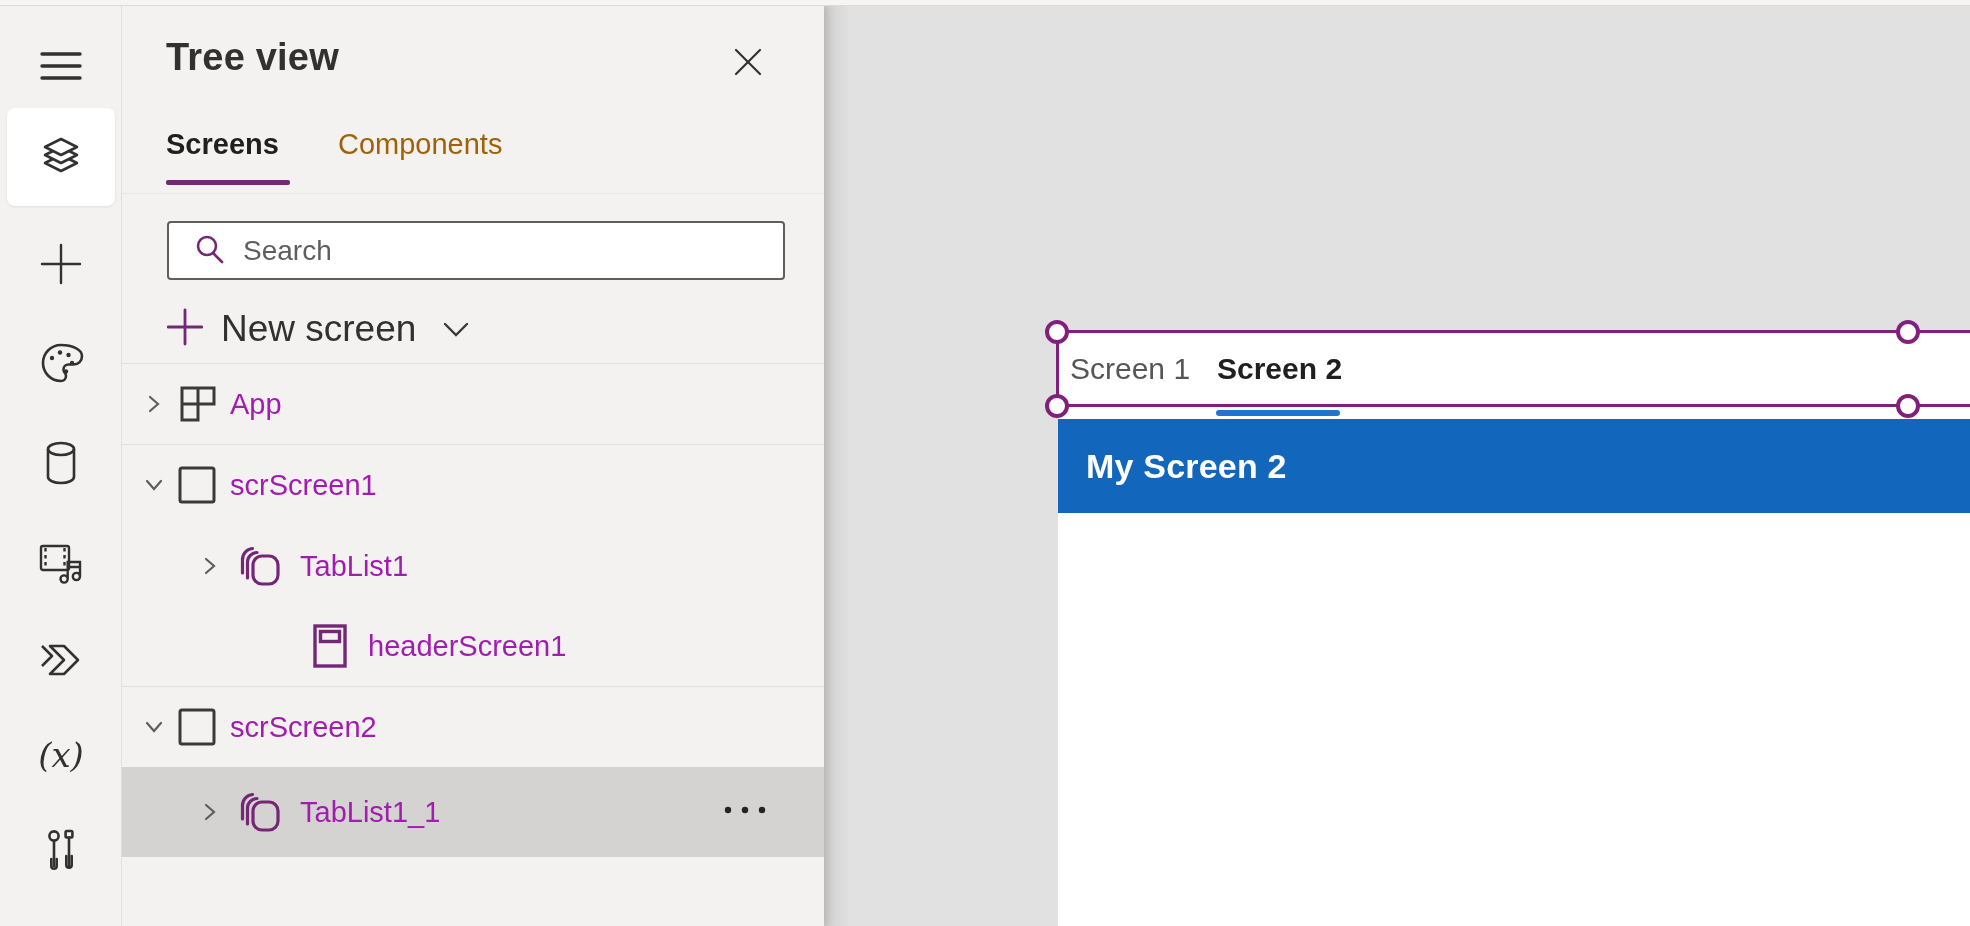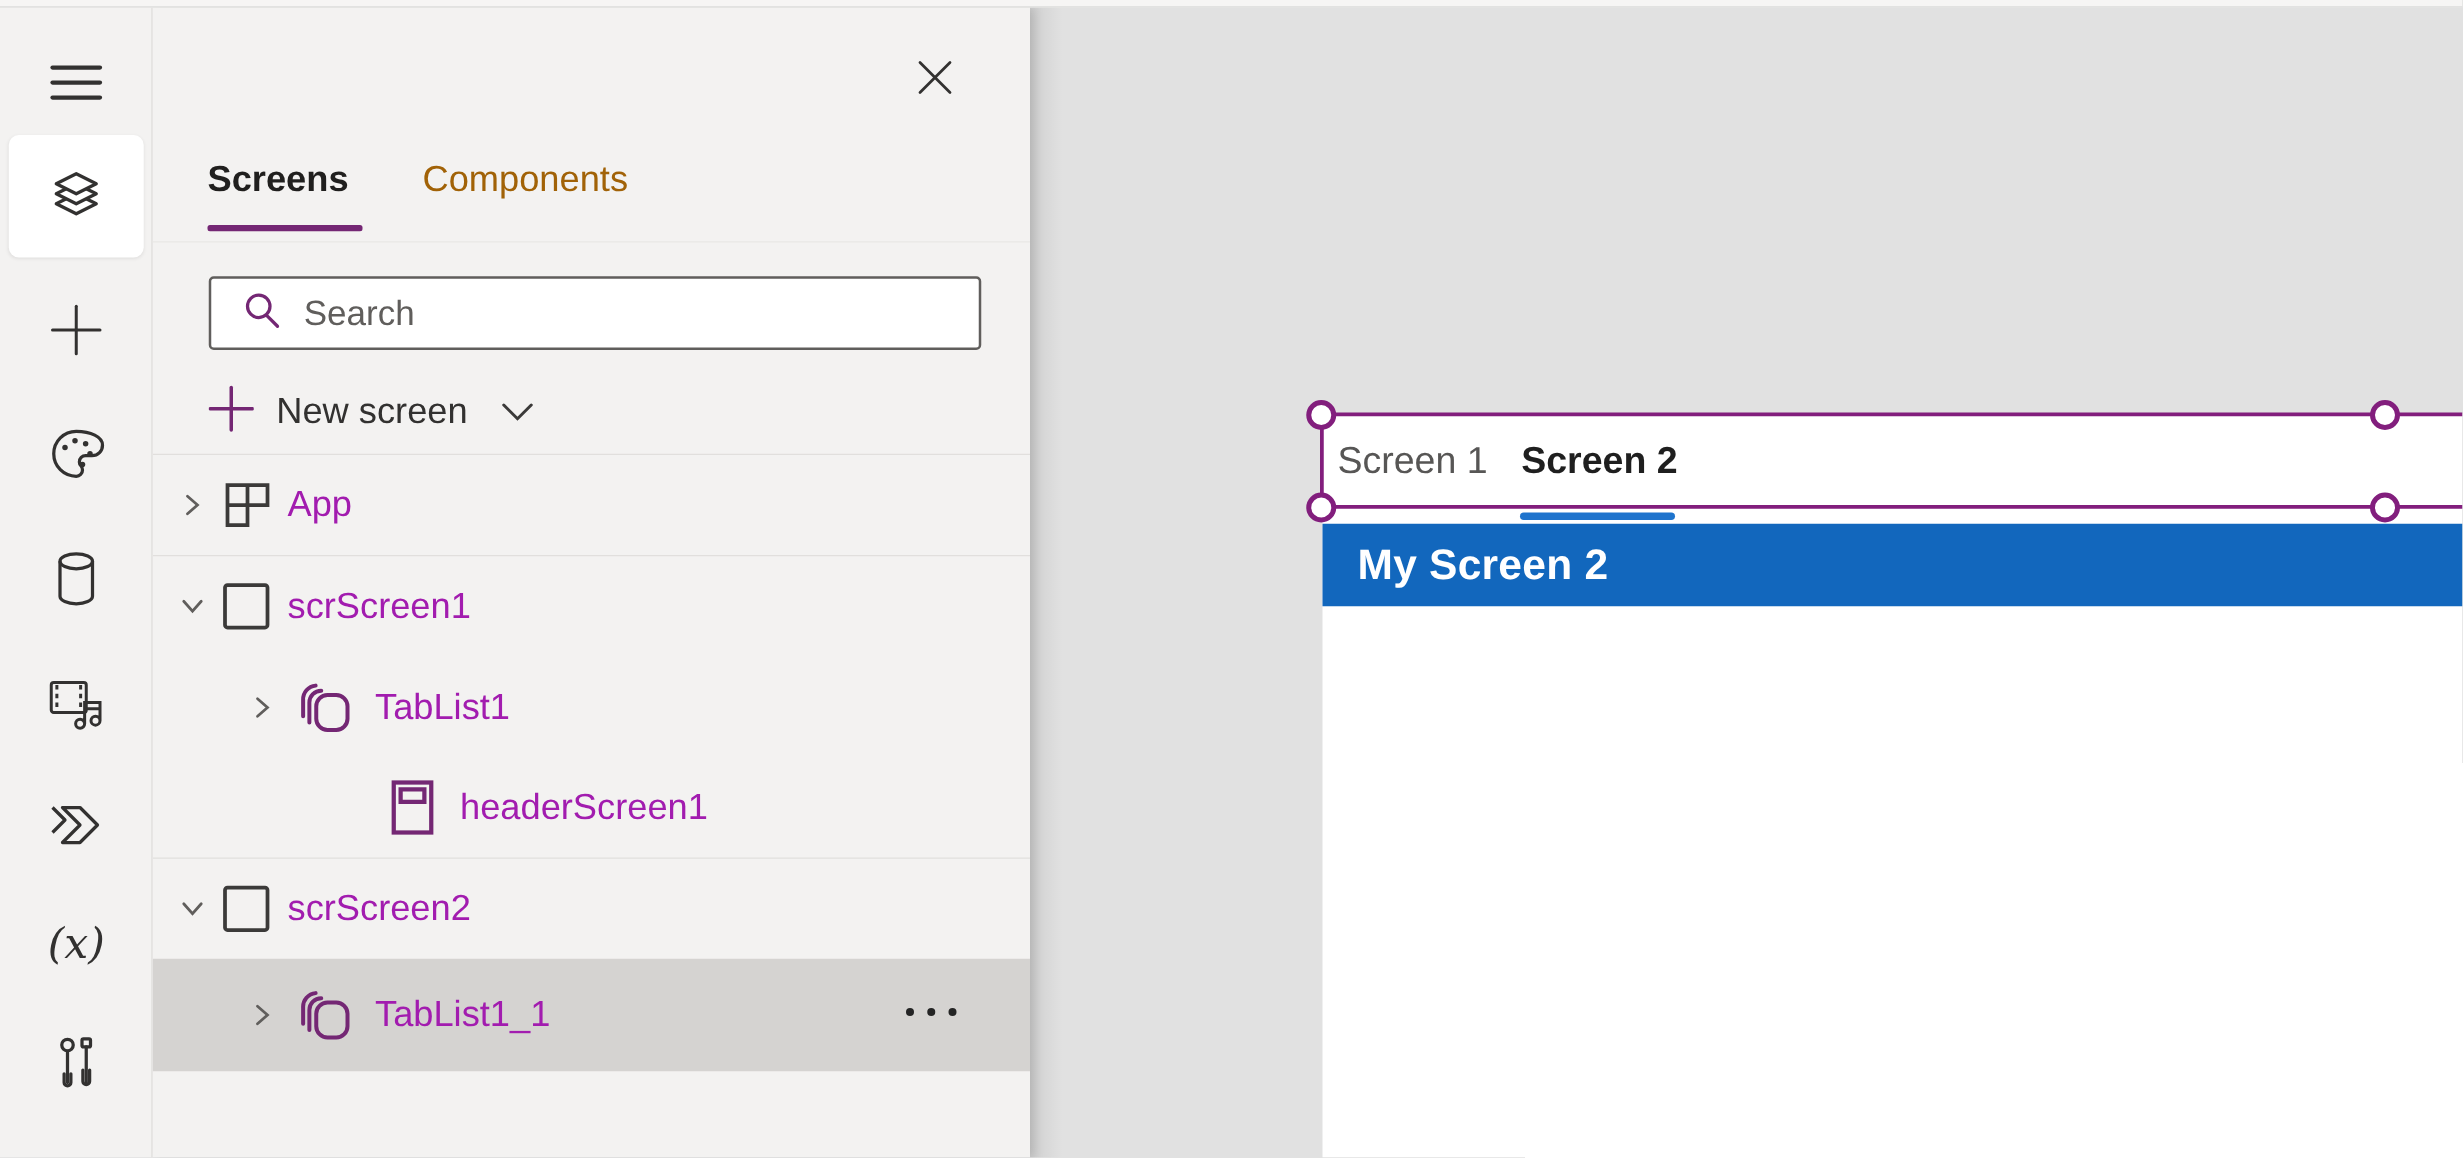--- a/index.html
+++ b/index.html
@@ -26,40 +26,40 @@
   .ptab-screens { left:44px; }
   .ptab-components { left:216px; }
   .ptab-underline { position:absolute; left:44px; top:52px; width:124px; height:5px; background:#742774; border-radius:2px; }
 
   .searchbox { position:absolute; left:45px; top:215px; width:618px; height:59px; background:#ffffff; border:2px solid #605e5c; border-radius:4px; display:flex; align-items:center; }
   .searchbox .mag { margin-left:24px; flex:none; }
   .search-input { border:none; outline:none; background:transparent; font-family:"Liberation Sans",sans-serif; font-size:28px; color:#3b82f6; margin-left:18px; width:520px; }
   .search-input::placeholder { color:#605e5c; opacity:1; }
 
   .newscreen { position:absolute; left:45px; top:298px; height:50px; display:flex; align-items:center; cursor:pointer; }
-  .newscreen .nslabel { font-size:29px; color:#323130; margin-left:18px; }
+  .newscreen .nslabel { font-size:37px; color:#323130; margin-left:18px; }
   .newscreen .nschev { margin-left:26px; margin-top:6px; }
 
   
   .divider { position:absolute; left:0; width:702px; height:1px; background:#e1dfdd; }
   .trow { position:absolute; left:0; width:702px; height:80px; display:flex; align-items:center; cursor:pointer; }
   .trow.sel { background:#d5d3d1; }
   .trow .chev { position:absolute; width:24px; height:24px; display:flex; align-items:center; justify-content:center; }
   .trow .ticon { position:absolute; display:flex; align-items:center; justify-content:center; }
   .trow .tlabel { position:absolute; font-size:29px; color:#a21caf; white-space:nowrap; }
   .lvl0 .chev { left:20px; } .lvl0 .ticon { left:54px; } .lvl0 .tlabel { left:108px; }
   .lvl1 .chev { left:76px; } .lvl1 .ticon { left:116px; } .lvl1 .tlabel { left:178px; }
   .lvl2 .ticon { left:186px; } .lvl2 .tlabel { left:246px; }
   .row-ellipsis { position:absolute; left:598px; top:50%; transform:translateY(-50%); }
 
   
   .canvas { position:absolute; left:824px; top:0; width:1146px; height:926px; background:#e1e1e1; }
   .canvas-shade { position:absolute; left:0; top:0; width:26px; height:926px; background:linear-gradient(to right, rgba(0,0,0,.08), rgba(0,0,0,0)); }
   .screen-white { position:absolute; left:234px; top:331px; width:912px; height:595px; background:#ffffff; }
-  .hdr-blue { position:absolute; left:234px; top:419px; width:912px; height:66px; display:flex; align-items:center; }
+  .hdr-blue { position:absolute; left:234px; top:419px; width:912px; height:94px; display:flex; align-items:center; }
   .hdr-blue .hdr-text { color:#ffffff; font-size:34px; font-weight:700; margin-left:28px; letter-spacing:.2px; }
   .ctab { position:absolute; top:352px; font-size:30px; }
   .ctab1 { left:246px; color:#575655; }
   .ctab2 { left:393px; color:#1f1f1f; font-weight:700; }
   .ctab-underline { position:absolute; left:392px; top:410px; width:124px; height:6px; border-radius:3px; background:#1f74cd; }
 
   .sel-line-h { position:absolute; left:231px; width:915px; height:3px; background:#821e7d; }
   .sel-line-top { top:330px; }
   .sel-line-bot { top:404px; }
   .sel-line-v { position:absolute; left:232px; top:330px; width:3px; height:77px; background:#821e7d; }
@@ -163,20 +163,21 @@
           <path d="M10.3 33 v7 a2.7 2.7 0 0 0 5.4 0 v-7"></path>
           <rect x="24.6" y="5" width="6.8" height="6.5" rx="1.2"></rect>
           <line x1="28" y1="11.5" x2="28" y2="40"></line>
           <path d="M25.3 30 v9 a2.7 2.7 0 0 0 5.4 0 v-9"></path>
         </svg>
       </span>
     </div>
   </aside>
 
   <section class="panel">
+    <div class="panel-title">Tree view</div>
     <div class="panel-close">
       <span>
         <svg width="34" height="34" viewBox="0 0 34 34">
             <g stroke="#323130" stroke-width="2.2" stroke-linecap="round">
               <line x1="5" y1="5" x2="29" y2="29"></line>
               <line x1="29" y1="5" x2="5" y2="29"></line>
             </g>
           </svg>
       </span>
     </div>

